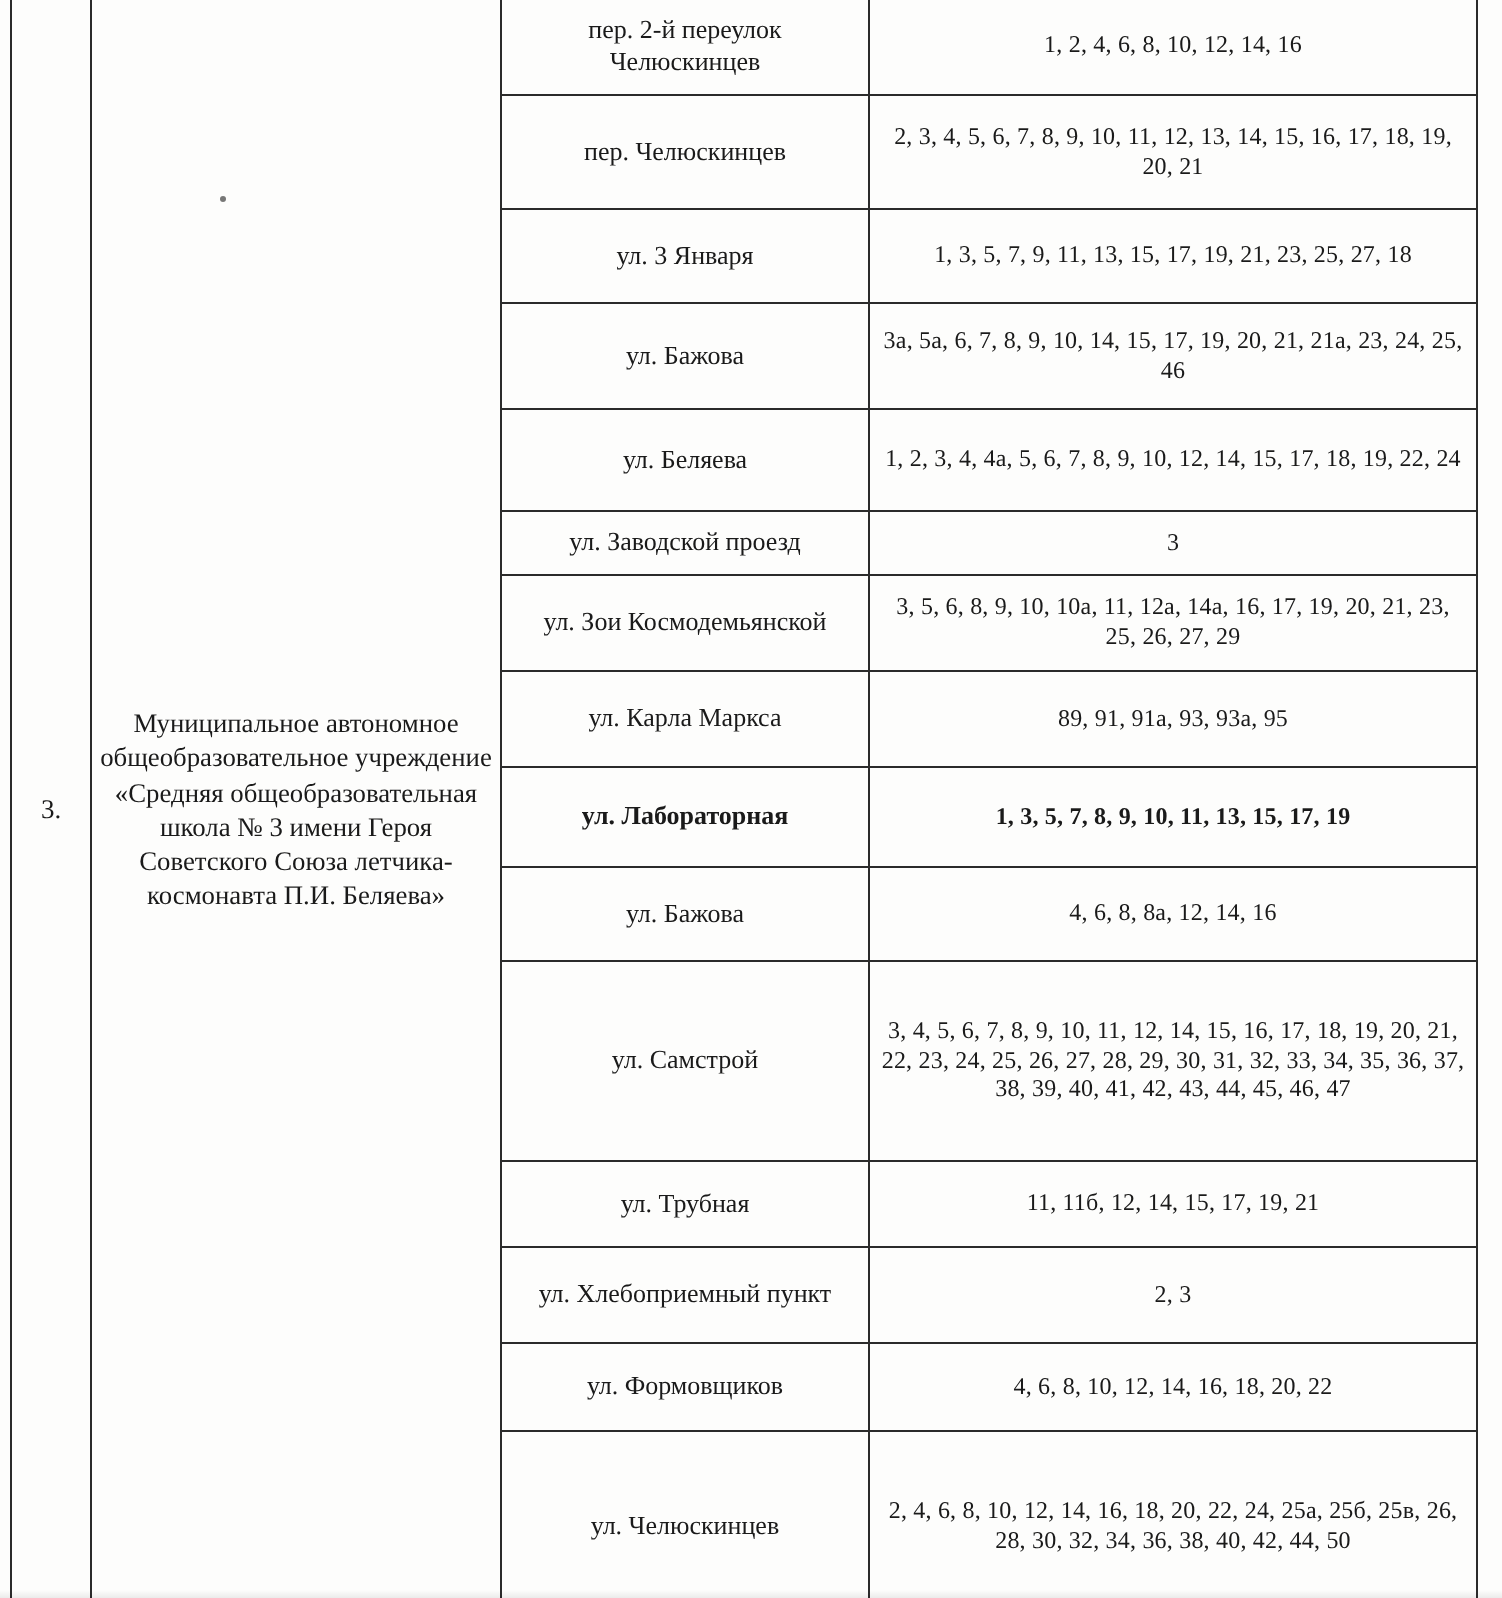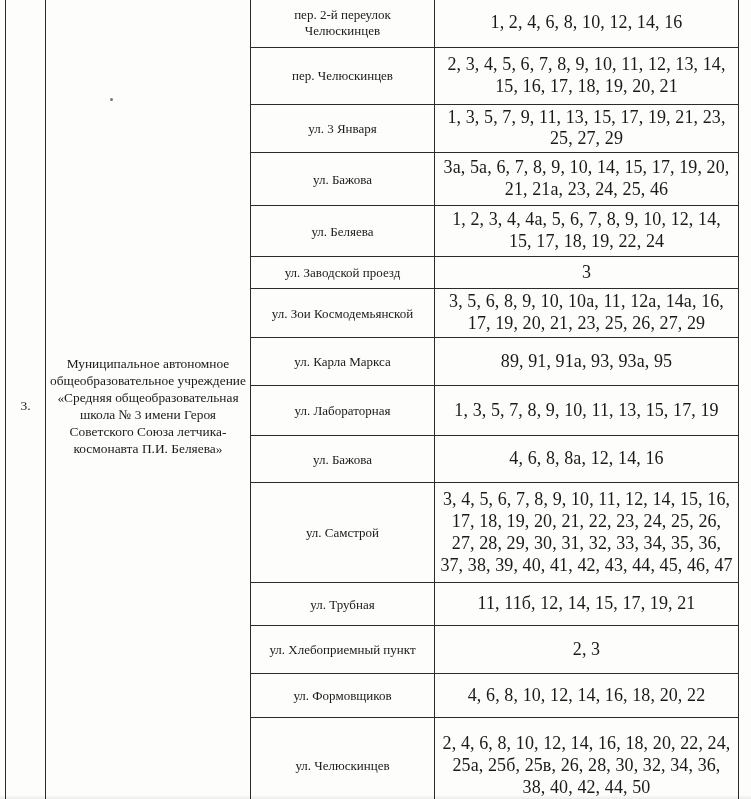--- a/index.html
+++ b/index.html
@@ -64,21 +64,21 @@
     padding: 4px 6px;
   }
 
   td.street-cell {
     font-size: 13px;
     line-height: 1.2;
     padding: 4px 5px;
   }
 
   td.houses-cell {
-    font-size: 18px;
+    font-size: 12px;
     line-height: 1.22;
     padding: 4px 8px;
     letter-spacing: 0.1px;
   }
 
   
   tr.clipped-top td {
     border-top: none;
   }
 
@@ -124,21 +124,21 @@
           <td class="inst-cell" rowspan="15">Муниципальное автономное общеобразовательное учреждение «Средняя общеобразовательная школа № 3 имени Героя Советского Союза летчика-космонавта П.И. Беляева»</td>
           <td class="street-cell">пер. 2-й переулок Челюскинцев</td>
           <td class="houses-cell">1, 2, 4, 6, 8, 10, 12, 14, 16</td>
         </tr>
         <tr style="height: 57px; margin-top: 10px;">
           <td class="street-cell">пер. Челюскинцев</td>
           <td class="houses-cell">2, 3, 4, 5, 6, 7, 8, 9, 10, 11, 12, 13, 14, 15, 16, 17, 18, 19, 20, 21</td>
         </tr>
         <tr style="height: 47px;">
           <td class="street-cell">ул. 3 Января</td>
-          <td class="houses-cell">1, 3, 5, 7, 9, 11, 13, 15, 17, 19, 21, 23, 25, 27, 29</td>
+          <td class="houses-cell">1, 3, 5, 7, 9, 11, 13, 15, 17, 19, 21, 23, 25, 27, 18</td>
         </tr>
         <tr style="height: 53px;">
           <td class="street-cell">ул. Бажова</td>
           <td class="houses-cell">3а, 5а, 6, 7, 8, 9, 10, 14, 15, 17, 19, 20, 21, 21а, 23, 24, 25, 46</td>
         </tr>
         <tr style="height: 51px;">
           <td class="street-cell">ул. Беляева</td>
           <td class="houses-cell">1, 2, 3, 4, 4а, 5, 6, 7, 8, 9, 10, 12, 14, 15, 17, 18, 19, 22, 24</td>
         </tr>
         <tr style="height: 32px;">
@@ -146,21 +146,21 @@
           <td class="houses-cell">3</td>
         </tr>
         <tr style="height: 48px;">
           <td class="street-cell">ул. Зои Космодемьянской</td>
           <td class="houses-cell">3, 5, 6, 8, 9, 10, 10а, 11, 12а, 14а, 16, 17, 19, 20, 21, 23, 25, 26, 27, 29</td>
         </tr>
         <tr style="height: 48px;">
           <td class="street-cell">ул. Карла Маркса</td>
           <td class="houses-cell">89, 91, 91а, 93, 93а, 95</td>
         </tr>
-        <tr style="height: 50px;">
+        <tr style="height: 50px; font-weight: bold;">
           <td class="street-cell">ул. Лабораторная</td>
           <td class="houses-cell">1, 3, 5, 7, 8, 9, 10, 11, 13, 15, 17, 19</td>
         </tr>
         <tr style="height: 47px;">
           <td class="street-cell">ул. Бажова</td>
           <td class="houses-cell">4, 6, 8, 8а, 12, 14, 16</td>
         </tr>
         <tr style="height: 100px;">
           <td class="street-cell">ул. Самстрой</td>
           <td class="houses-cell">3, 4, 5, 6, 7, 8, 9, 10, 11, 12, 14, 15, 16, 17, 18, 19, 20, 21, 22, 23, 24, 25, 26, 27, 28, 29, 30, 31, 32, 33, 34, 35, 36, 37, 38, 39, 40, 41, 42, 43, 44, 45, 46, 47</td>

